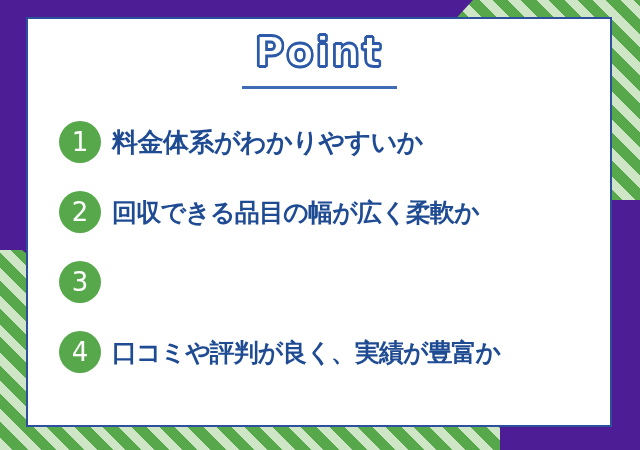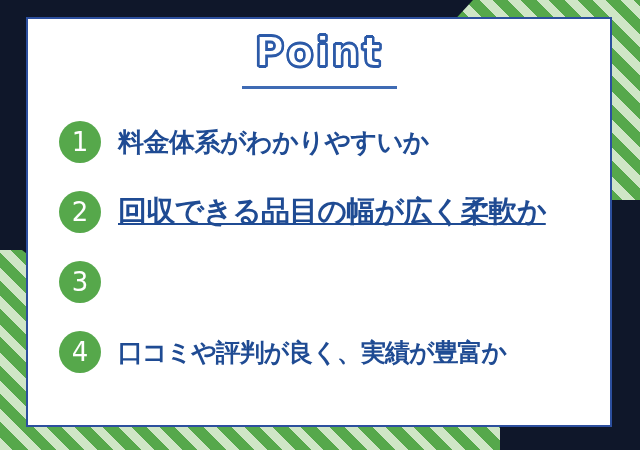--- a/index.html
+++ b/index.html
@@ -10,21 +10,21 @@
     width: 640px;
     height: 450px;
     overflow: hidden;
     font-family: "Liberation Sans", "DejaVu Sans", sans-serif;
   }
 
   #root {
     position: relative;
     width: 640px;
     height: 450px;
-    background: #0f172a;
+    background: #4c1d95;
     overflow: hidden;
   }
 
   
   .stripes {
     position: absolute;
     background-image: repeating-linear-gradient(
       45deg,
       #cfe6c6 0px,
       #cfe6c6 9px,
@@ -109,30 +109,30 @@
     border-radius: 50%;
     background: #56a84b;
     color: #ffffff;
     font-family: "DejaVu Sans", sans-serif;
     font-size: 26px;
     line-height: 42px;
     text-align: center;
     font-weight: normal;
   }
   .row-text {
-    margin-left: 17px;
+    margin-left: 11px;
     color: #1f4b93;
     font-size: 26px;
     font-weight: bold;
     letter-spacing: -0.5px;
     white-space: nowrap;
   }
   .row-3 .row-text { letter-spacing: 0px; }
   .row-4 .row-text { font-size: 25px; letter-spacing: -1px; }
-  .row-2 .row-text { font-size: 29px; letter-spacing: -0.8px; text-decoration: underline; }
+  .row-2 .row-text { font-size: 25px; letter-spacing: -0.8px; }
 </style>
 </head>
 <body>
 
 <div id="root">
 
   <div class="stripes stripes-tr"></div>
   <div class="stripes stripes-bl"></div>
   <div class="stripes stripes-bl2"></div>
 

